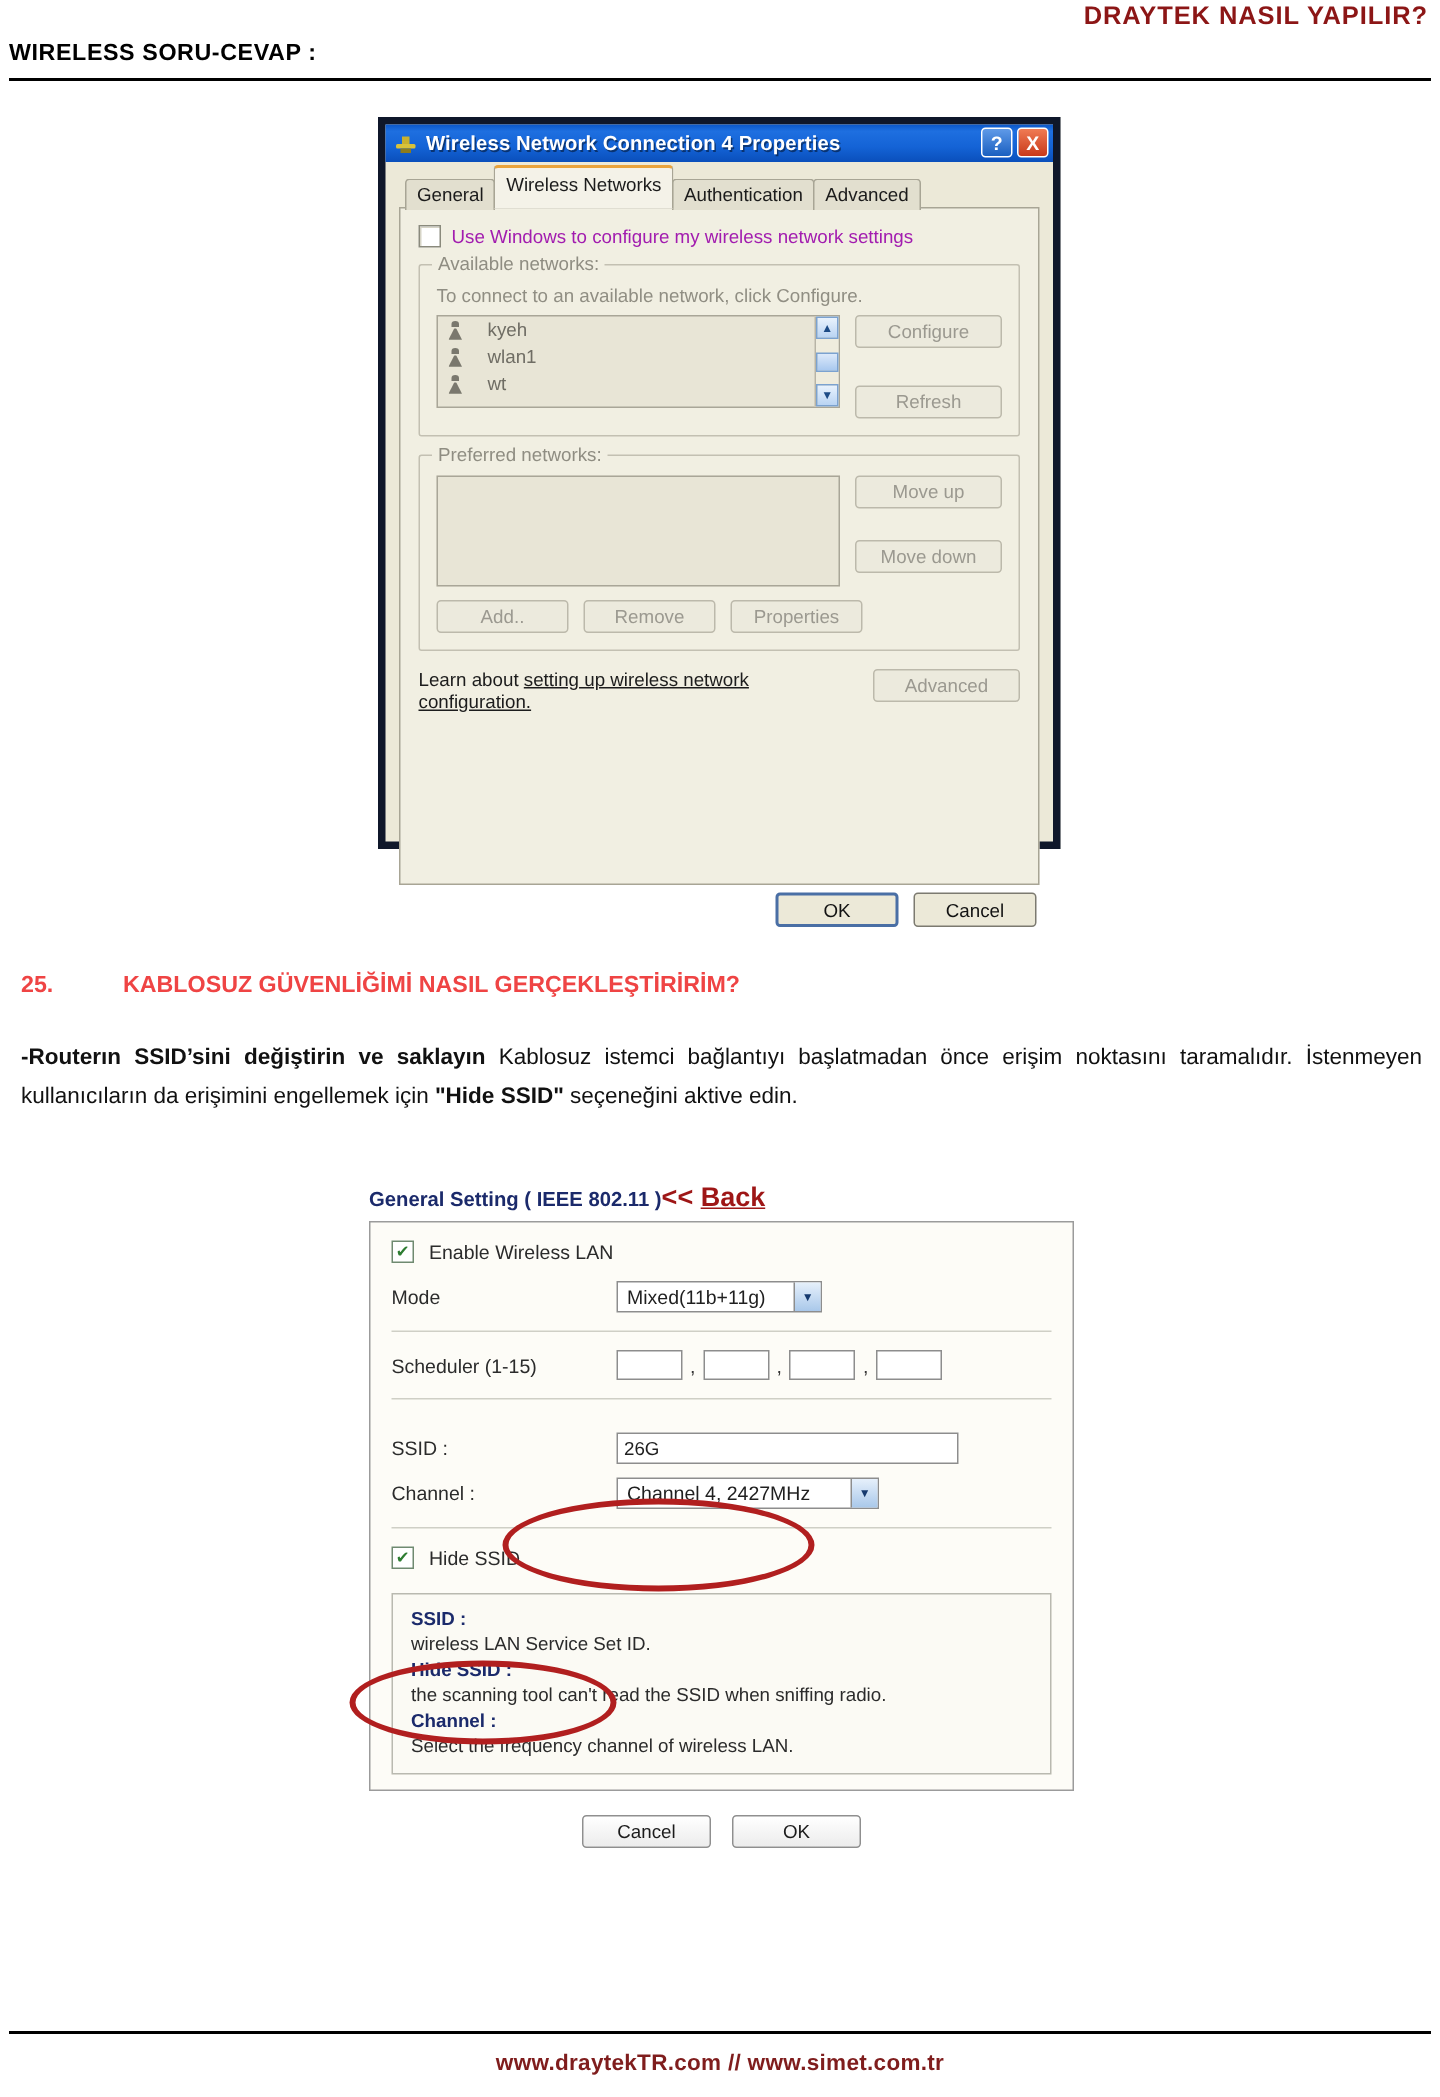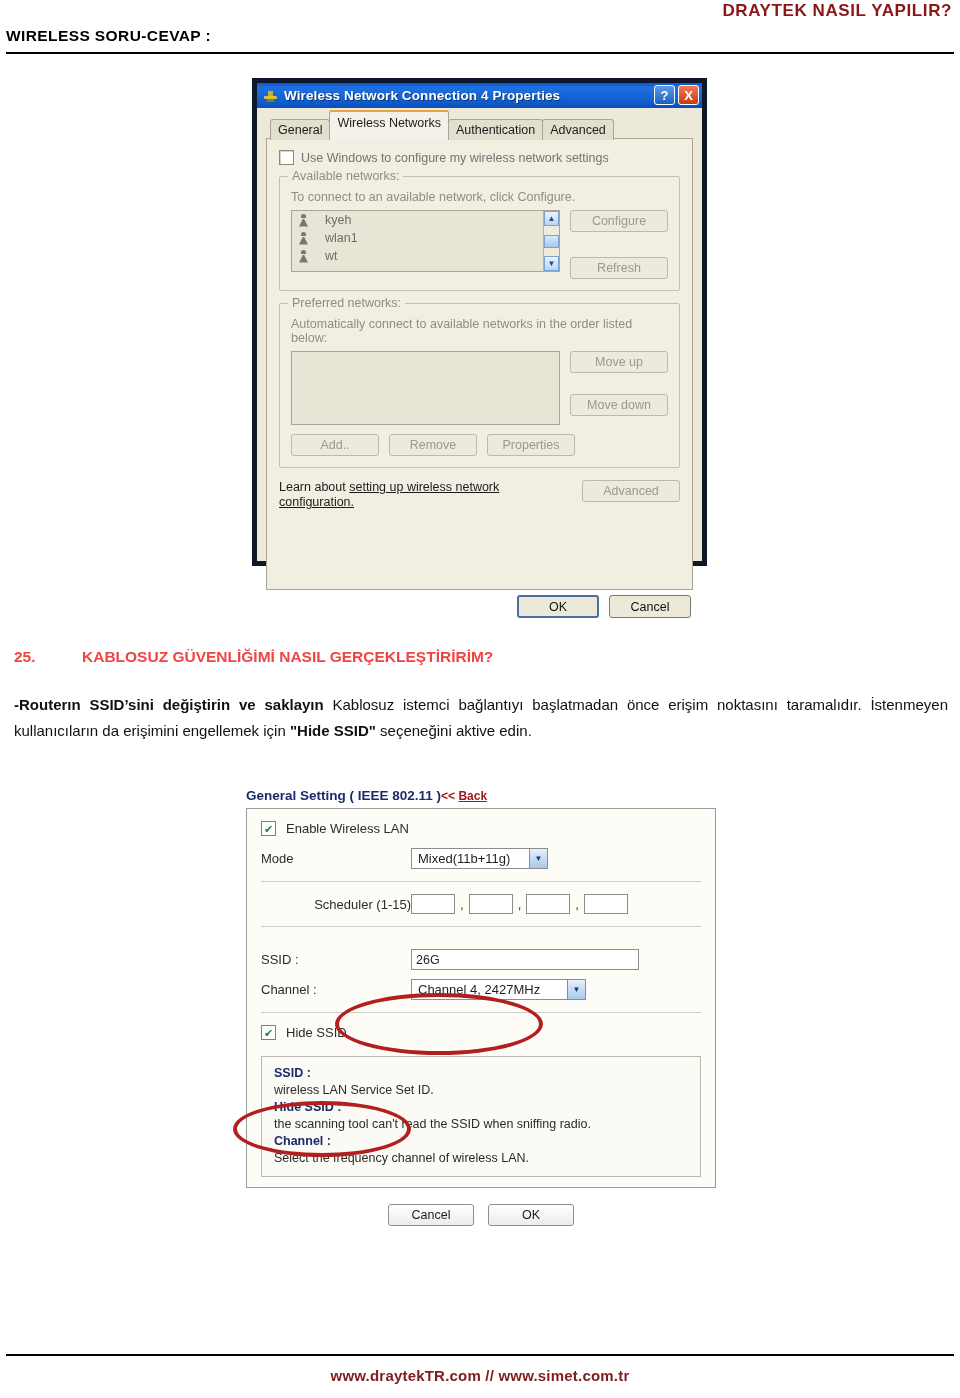--- a/index.html
+++ b/index.html
@@ -80,21 +80,21 @@
   .xp-tabpanel {
     background: #f1efe2; border: 1px solid #a8a595; margin-top: -1px;
     height: 452px; box-sizing: border-box; padding: 11px 12px 0 12px; position: relative;
   }
 
   .xp-check-row { display: flex; align-items: center; gap: 7px; margin-bottom: 11px; }
   .xp-checkbox {
     width: 13px; height: 13px; background: #fff; border: 1px solid #8a8a7c;
     box-shadow: inset 1px 1px 0 #d6d4c6; flex: 0 0 auto;
   }
-  .xp-label { font-size: 12.5px; color: #737373; }
+  .xp-label { font-size: 12.5px; color: #a21caf; }
 
   .xp-group {
     border: 1px solid #c3c0b2; border-radius: 2px; position: relative;
     padding: 13px 11px 11px 11px; margin-bottom: 12px;
   }
   .xp-group > .legend {
     position: absolute; top: -8px; left: 8px; background: #f1efe2;
     padding: 0 4px; font-size: 12.5px; color: #2a2a2a;
   }
   .xp-group.dim > .legend { color: #8f8d82; }
@@ -151,21 +151,21 @@
   .q-para b { font-weight: bold; }
 
   
   .router {
     position: absolute; left: 246px; top: 788px; width: 470px;
   }
   .router-head {
     display: flex; align-items: baseline; 
     font-size: 13.5px; font-weight: bold; color: #1b2a6b; margin-bottom: 5px;
   }
-  .router-back { color: #9e1616; font-size: 12px; font-weight: bold; white-space: nowrap;}
+  .router-back { color: #9e1616; font-size: 18px; font-weight: bold; white-space: nowrap;}
   .router-back u { text-decoration: underline; }
   .router-box { border: 1px solid #9b9b9b; background: #fdfcf7; padding: 12px 14px 10px 14px; position: relative;}
 
   .r-row { display: flex; align-items: center; }
   .r-label { font-size: 13px; color: #2b2b2b; width: 150px; flex: 0 0 auto; }
   .r-check { width: 13px; height: 13px; border: 1px solid #6f8a70; background: #fff;
              display: flex; align-items: center; justify-content: center; flex: 0 0 auto;}
   .r-check .tick { color: #2e7d32; font-size: 11px; line-height: 10px; }
   .r-checklabel { font-size: 13px; color: #2b2b2b; margin-left: 10px; }
 
@@ -288,21 +288,20 @@
           </div>
           <div class="xp-sidebtns">
             <div class="xp-btn">Configure</div>
             <div class="xp-btn" style="margin-top:16px">Refresh</div>
           </div>
         </div>
       </div>
 
       <div class="xp-group dim">
         <div class="legend">Preferred networks:</div>
-        <div class="xp-hint">Automatically connect to available networks in the order listed below:</div>
         <div class="xp-listrow">
           <div class="xp-listbox empty"></div>
           <div class="xp-sidebtns">
             <div class="xp-btn">Move up</div>
             <div class="xp-btn" style="margin-top:12px">Move down</div>
           </div>
         </div>
         <div class="xp-rowbtns">
           <div class="xp-btn">Add..</div>
           <div class="xp-btn">Remove</div>
@@ -355,21 +354,21 @@
     <div class="r-row" style="margin-bottom:4px;">
       <div class="r-label">Mode</div>
       <div class="r-select" style="width:137px;">
         <span>Mixed(11b+11g)</span>
         <span class="arrow" style="margin-left:auto;">▼</span>
       </div>
     </div>
 
     <div class="r-sep"></div>
 
-    <div class="r-row" style="margin-bottom:4px;text-align:right;">
+    <div class="r-row" style="margin-bottom:4px;">
       <div class="r-label">Scheduler (1-15)</div>
       <div class="r-input" style="width:44px;"></div>
       <span class="r-comma">,</span>
       <div class="r-input" style="width:44px;"></div>
       <span class="r-comma">,</span>
       <div class="r-input" style="width:44px;"></div>
       <span class="r-comma">,</span>
       <div class="r-input" style="width:44px;"></div>
     </div>
 

